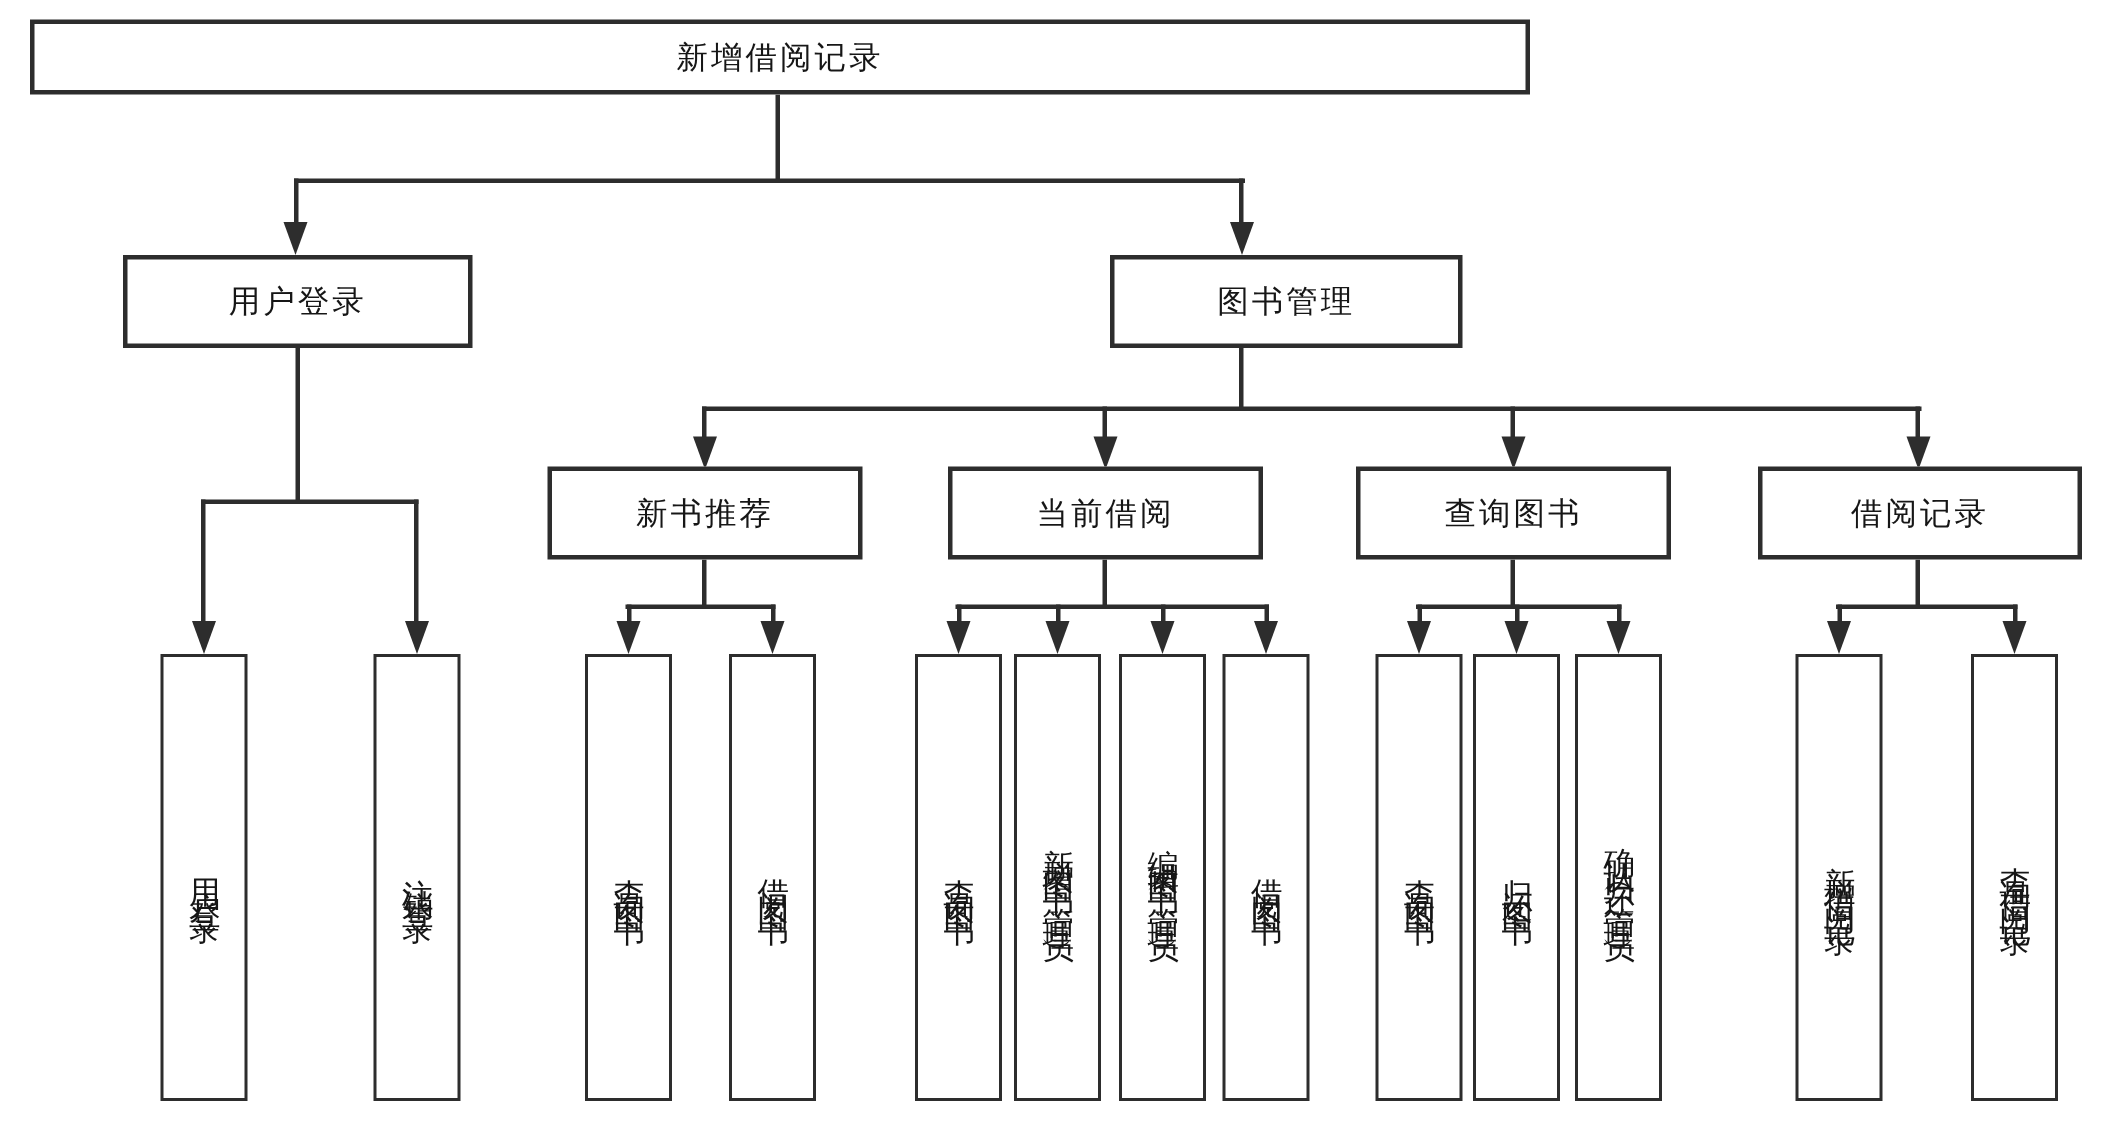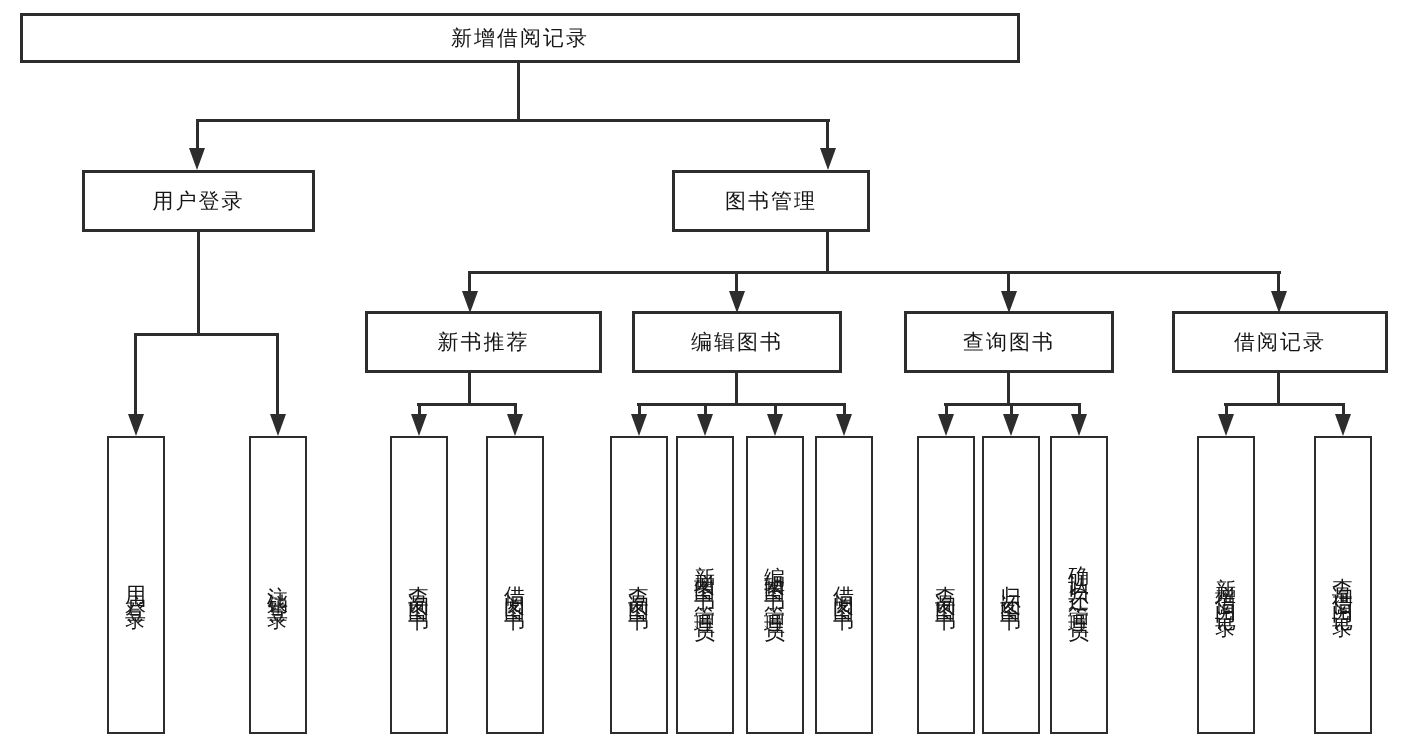--- a/index.html
+++ b/index.html
@@ -37,42 +37,42 @@
   <div class="box" style="left:20px;top:13px;width:1000px;height:50px">新增借阅记录</div>
 
   <div class="vline" style="left:517px;top:63px;height:57px"></div>
   <div class="hline" style="left:196px;top:119px;width:634px"></div>
   <div class="vline" style="left:196px;top:119px;height:32px"></div>
   <div class="vline" style="left:826px;top:119px;height:32px"></div>
   <div class="arrow" style="left:189px;top:148px"></div>
   <div class="arrow" style="left:820px;top:148px"></div>
 
   <div class="box" style="left:82px;top:170px;width:233px;height:62px">用户登录</div>
-  <div class="box" style="left:672px;top:170px;width:198px;height:62px">图书管理</div>
+  <div class="box" style="left:740px;top:170px;width:235px;height:62px">图书管理</div>
 
   <div class="vline" style="left:197px;top:232px;height:103px"></div>
   <div class="hline" style="left:134px;top:333px;width:145px"></div>
   <div class="vline" style="left:134px;top:333px;height:83px"></div>
   <div class="vline" style="left:276px;top:333px;height:83px"></div>
   <div class="arrow" style="left:128px;top:414px"></div>
   <div class="arrow" style="left:270px;top:414px"></div>
 
   <div class="vline" style="left:826px;top:232px;height:41px"></div>
   <div class="hline" style="left:468px;top:271px;width:813px"></div>
   <div class="vline" style="left:468px;top:271px;height:22px"></div>
   <div class="vline" style="left:735px;top:271px;height:22px"></div>
   <div class="vline" style="left:1007px;top:271px;height:22px"></div>
   <div class="vline" style="left:1277px;top:271px;height:22px"></div>
   <div class="arrow" style="left:462px;top:291px"></div>
   <div class="arrow" style="left:729px;top:291px"></div>
   <div class="arrow" style="left:1001px;top:291px"></div>
   <div class="arrow" style="left:1271px;top:291px"></div>
 
-  <div class="box" style="left:365px;top:311px;width:237px;height:62px">新书推荐</div>
-  <div class="box" style="left:632px;top:311px;width:210px;height:62px">编辑图书</div>
+  <div class="box" style="left:365px;top:311px;width:210px;height:62px">新书推荐</div>
+  <div class="box" style="left:632px;top:311px;width:210px;height:62px">当前借阅</div>
   <div class="box" style="left:904px;top:311px;width:210px;height:62px">查询图书</div>
   <div class="box" style="left:1172px;top:311px;width:216px;height:62px">借阅记录</div>
 
   <div class="vline" style="left:468px;top:373px;height:32px"></div>
   <div class="hline" style="left:417px;top:403px;width:100px"></div>
   <div class="vline" style="left:418px;top:403px;height:15px"></div>
   <div class="vline" style="left:514px;top:403px;height:15px"></div>
   <div class="arrow" style="left:411px;top:414px"></div>
   <div class="arrow" style="left:507px;top:414px"></div>
 

